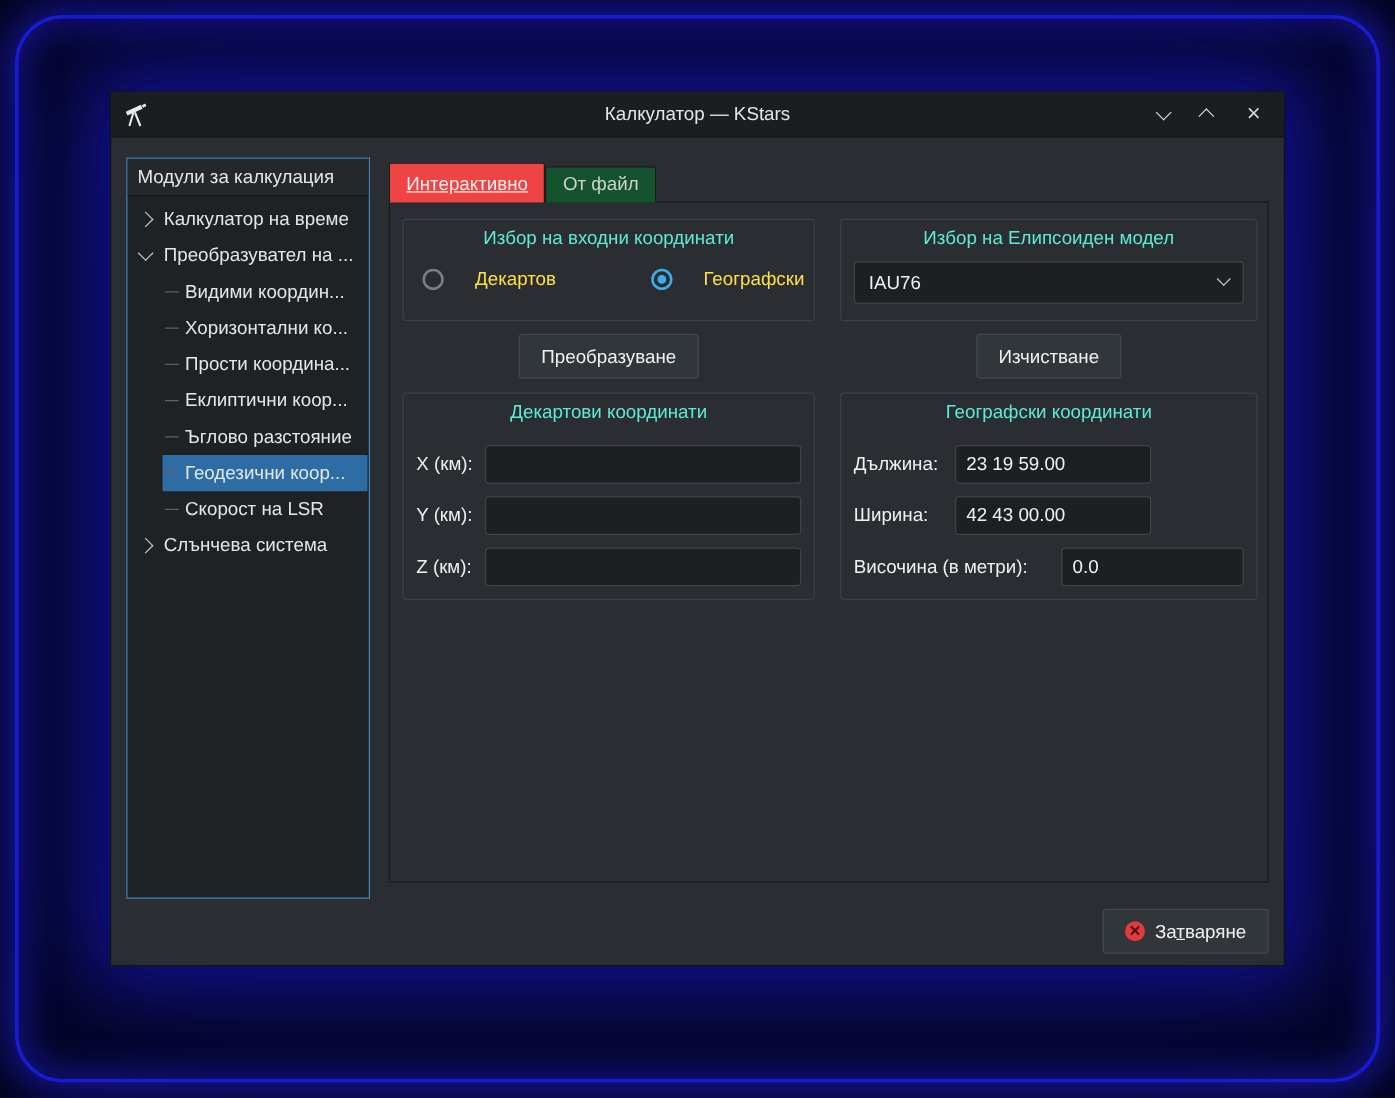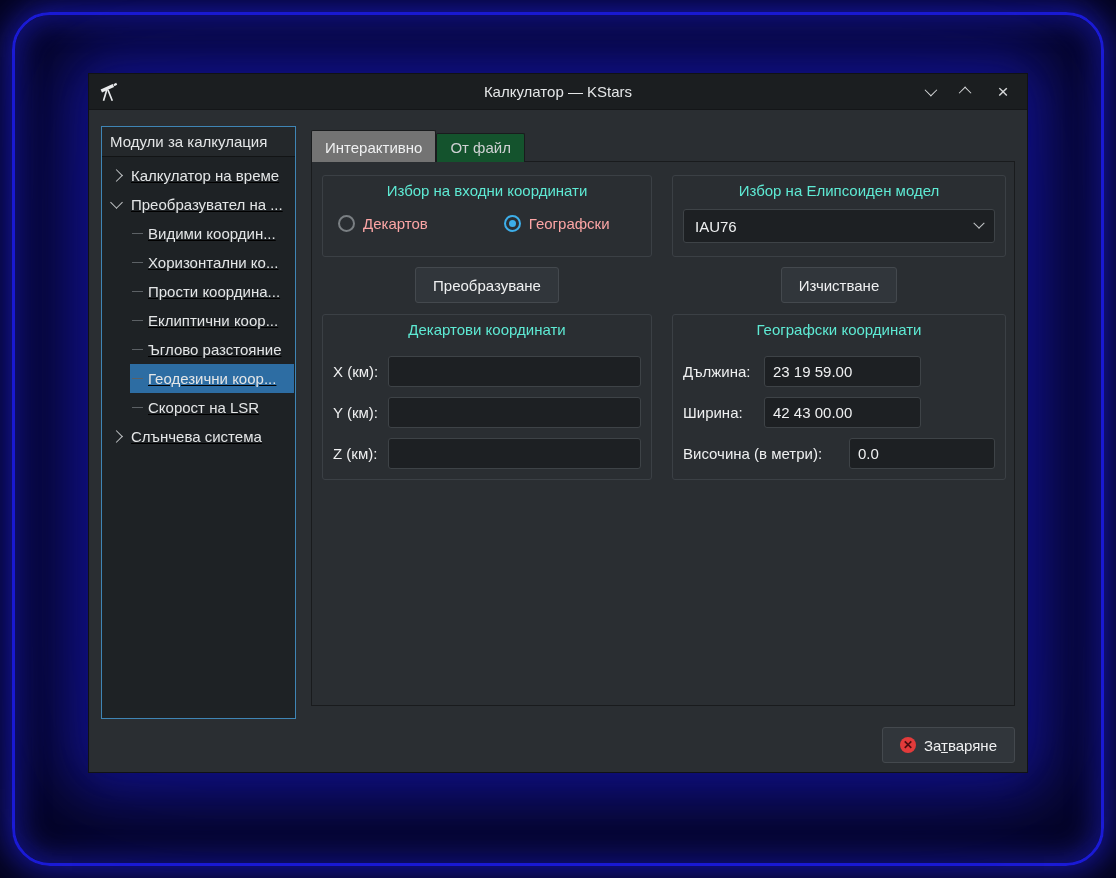--- a/index.html
+++ b/index.html
@@ -27,52 +27,52 @@
   .chev.up { transform:rotate(-135deg) translateY(-2px); }
   .x-glyph { color:#d6d8d9; font-size:19px; line-height:1; }
 
   .content { flex:1; display:flex; padding:16px 12px 0; gap:15px; }
 
   
   .sidebar { flex:0 0 195px; width:195px; height:593px; background:#1e2225;
     border:1px solid #3f85b5; display:flex; flex-direction:column; overflow:hidden; }
   .sidebar-header { flex:0 0 30px; background:#24282b; border-bottom:1px solid #121415;
     color:#e4e6e7; font-size:15px; display:flex; align-items:center; padding-left:8px; }
-  .tree { padding-top:4px;text-decoration:underline; }
+  .tree { padding-top:4px; }
   .tree-row { height:29px; display:flex; align-items:center; color:#e4e6e7;
     font-size:15px; cursor:pointer; position:relative; white-space:nowrap; }
   .expander { width:9px; height:9px; border-right:1.6px solid #c2c5c7; border-bottom:1.6px solid #c2c5c7;
     margin:0 10px 0 10px; flex:0 0 9px; }
   .expander.collapsed { transform:rotate(-45deg); }
   .expander.expanded  { transform:rotate(45deg); margin-top:-4px; }
   .tree-row.child { padding-left:30px; }
   .branch { width:11px; height:1px; background:#5c6165; margin-right:5px; flex:0 0 11px; }
   .tree-row.selected::after { content:""; position:absolute; left:28px; right:1px; top:0; bottom:0;
     background:#2d6da3; z-index:0; }
   .tree-row > * { position:relative; z-index:1; }
 
   
   .main { flex:1; display:flex; flex-direction:column; min-width:0; }
   .tabbar { display:flex; align-items:flex-end; margin-top:5px; height:31px; position:relative; z-index:2; }
   .tab { font-size:15px; padding:5px 13px 6px; border:1px solid #191b1d; border-bottom:none;
     background:#14532d; color:#cfd1d3; border-radius:2px 2px 0 0; cursor:pointer; }
-  .tab.active { background:#737373; color:#eff0f1; padding-top:8px; }
+  .tab.active { background:#ef4444; color:#eff0f1; padding-top:8px;text-decoration:underline; }
   .pane { border:1px solid #191b1d; height:545px; padding:13px 10px; background:#2a2e32; margin-top:-1px; }
 
   .cols { display:flex; gap:20px; }
   .col-l { width:330px; flex:0 0 330px; }
   .col-r { width:334px; flex:0 0 334px; }
 
   .group { border:1px solid #3b4045; border-radius:3px; padding:6px 10px 12px; }
   .group.h82 { height:82px; }
   .group.h166 { height:166px; }
   .group-title { text-align:center; color:#5eead4; font-size:15px; padding-bottom:8px; }
 
   .radio-row { display:flex; align-items:center; margin-top:8px; padding-left:5px; }
-  .radio-opt { display:flex; align-items:center; gap:8px; font-size:15px; color:#fca5a5; cursor:pointer; }
+  .radio-opt { display:flex; align-items:center; gap:25px; font-size:15px; color:#fde047; cursor:pointer; }
   .radio-opt + .radio-opt { margin-left:76px; }
   .radio-circle { width:17px; height:17px; border-radius:50%; border:2px solid #7a7f83; flex:0 0 17px; }
   .radio-opt.checked .radio-circle { border-color:#3daee9; position:relative; }
   .radio-opt.checked .radio-circle::after { content:""; position:absolute; inset:3px; border-radius:50%; background:#3daee9; }
 
   .combobox { margin-top:2px; height:34px; background:#1d2023; border:1px solid #3e4347; border-radius:3px;
     display:flex; align-items:center; padding:0 11px; color:#eff0f1; font-size:15px; cursor:pointer; }
   .combo-chev { margin-left:auto; width:8px; height:8px; border-right:1.5px solid #c2c5c7;
     border-bottom:1.5px solid #c2c5c7; transform:rotate(45deg) translate(-2px,-2px); }
 

